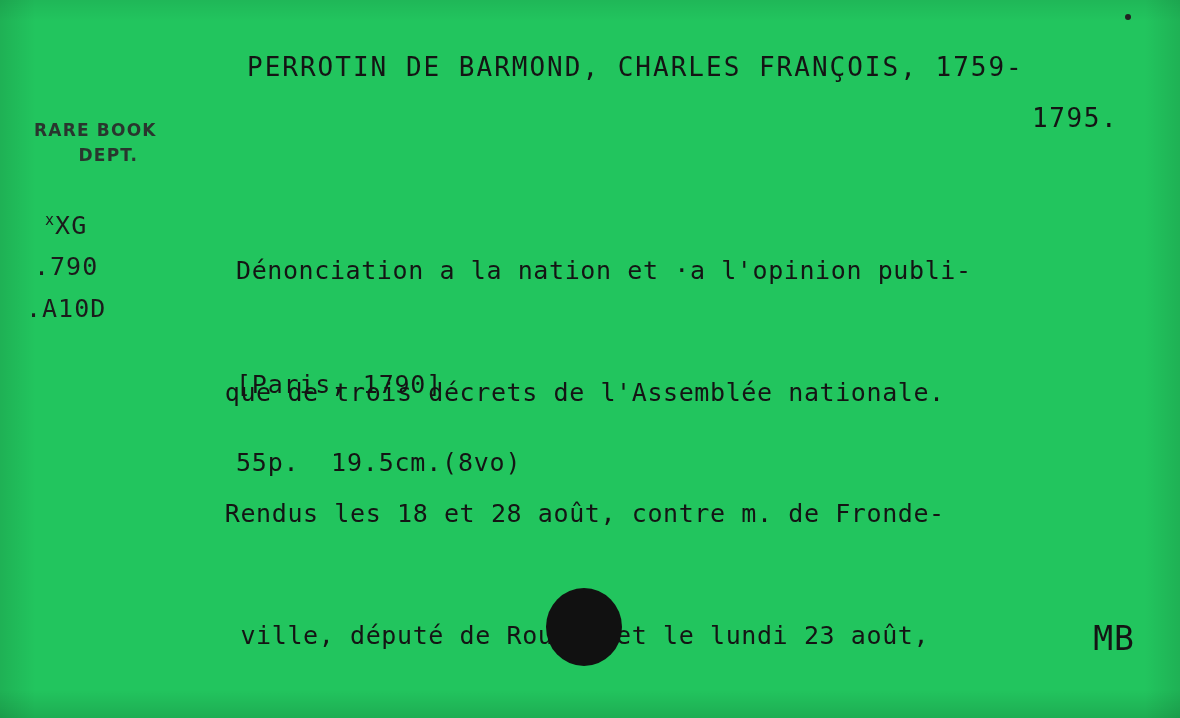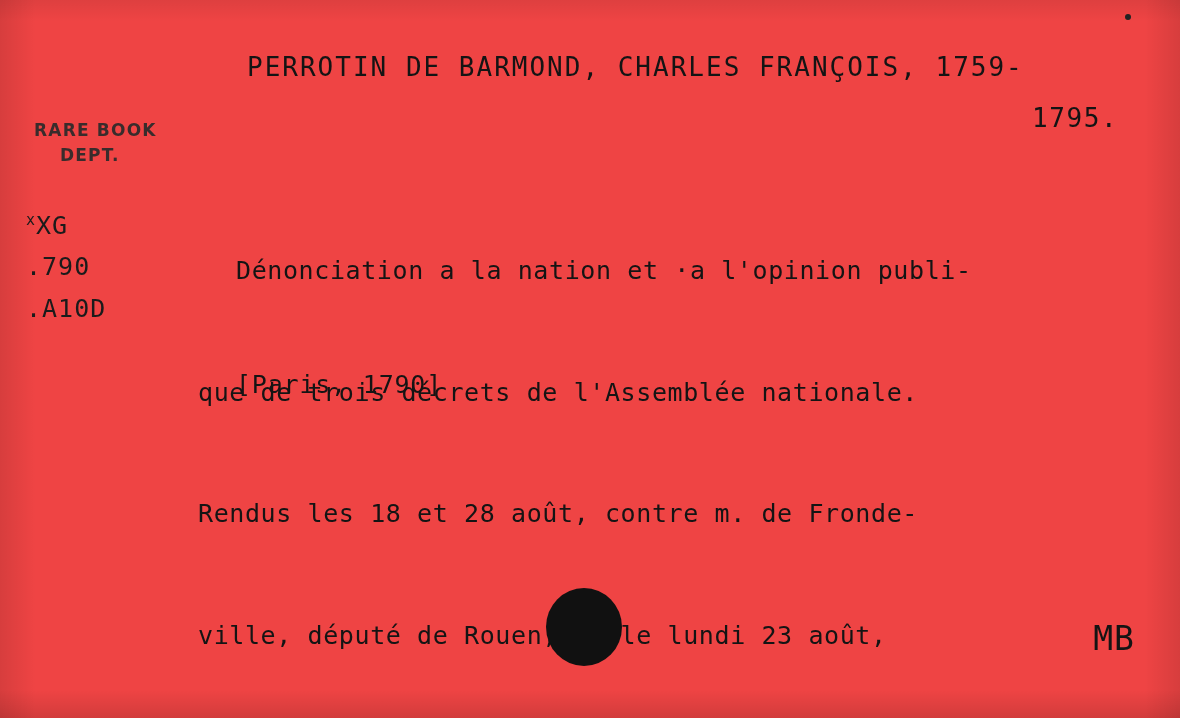--- a/index.html
+++ b/index.html
@@ -4,24 +4,25 @@
 <style>
   html, body {
     margin: 0;
     padding: 0;
     background: #ffffff;
   }
   #card {
     position: relative;
     width: 1180px;
     height: 718px;
-    background: #ef4444;
+    background: #22c55e;
     overflow: hidden;
     font-family: "DejaVu Sans Mono", monospace;
     color: #1b1b1b;
+    text-align: center;
   }
   
   #card::before {
     content: "";
     position: absolute;
     inset: 0;
     background:
       linear-gradient(to right, rgba(0,0,0,0.10), rgba(0,0,0,0) 3%),
       linear-gradient(to left, rgba(0,0,0,0.10), rgba(0,0,0,0) 3%),
       linear-gradient(to bottom, rgba(0,0,0,0.07), rgba(0,0,0,0) 3%),
@@ -160,18 +161,19 @@
   <div class="typed" id="body-block">
     <span class="ln indent-first">Dénonciation a la nation et ·a l'opinion publi-</span>
     <span class="ln">que de trois décrets de l'Assemblée nationale.</span>
     <span class="ln">Rendus les 18 et 28 août, contre m. de Fronde-</span>
     <span class="ln">ville, député de Rouen, et le lundi 23 août,</span>
     
   </div>
 
   <div class="typed" id="imprint">[Paris, 1790]</div>
 
+  <div class="typed" id="collation">55p.  19.5cm.(8vo)</div>
 
   <div id="punch-hole"></div>
 
   <div class="typed" id="initials">MB</div>
 
 </div>
 
 </body></html>

